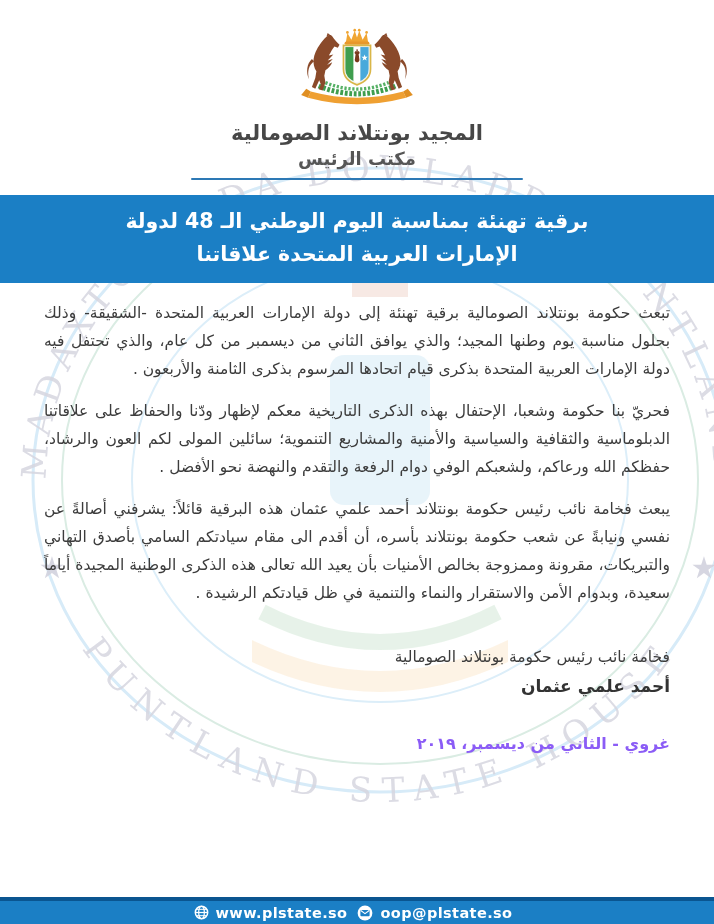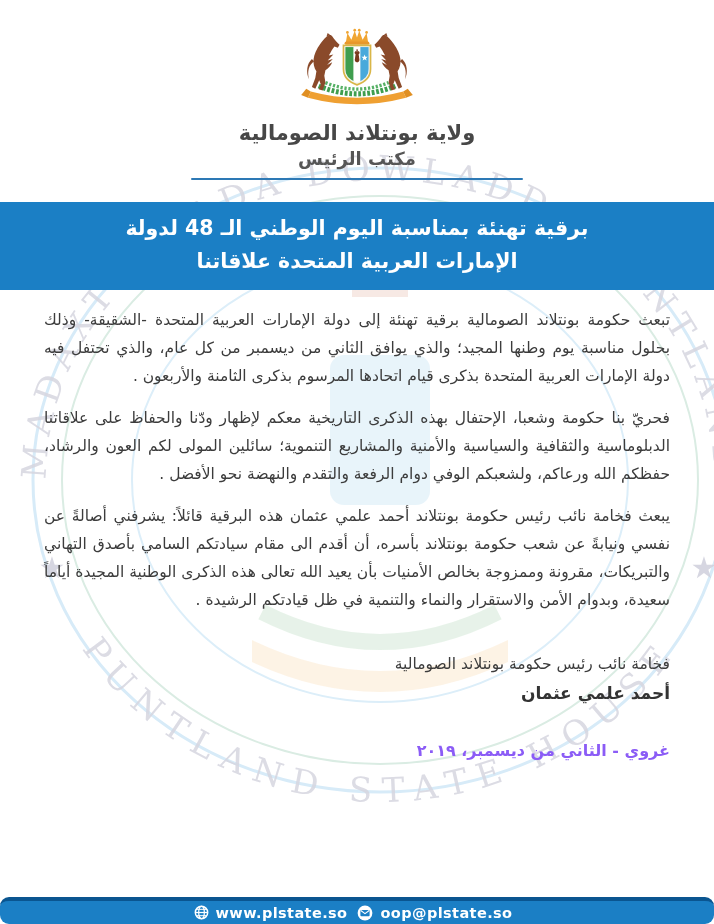--- a/index.html
+++ b/index.html
@@ -33,21 +33,21 @@
     font-size:18px;font-weight:bold;color:#565656;
     direction:rtl;
   }
   .head-rule{
     width:332px;height:2px;background:#2d79b5;
     margin:9px auto 0;border-radius:1px;
   }
   
   .banner{
     position:relative;z-index:1;
-    margin-top:22px;
+    margin-top:15px;
     background:#1b7fc5;
     color:#ffffff;
     text-align:center;
     direction:rtl;
     padding:10px 10px 12px;
   }
   .banner .line{
     font-size:20.5px;font-weight:bold;line-height:1.6;
   }
   
@@ -78,21 +78,20 @@
   }
   
   .footer-bar{
     position:relative;z-index:1;
     margin-top:auto;
     height:23px;
     background:#1b7fc5;
     border-top:4px solid #0a5590;
     display:flex;align-items:center;justify-content:center;
     gap:10px;
-    border-radius:9px;
   }
   .footer-item{
     display:flex;align-items:center;gap:7px;
     color:#ffffff;font-size:14.5px;font-weight:bold;
     letter-spacing:.4px;
     text-decoration:none;
     cursor:pointer;
   }
   .footer-item + .footer-item{margin-right:8px;}
   .ic{display:block;}
@@ -158,21 +157,21 @@
         <polygon transform="translate(123.5,56)" fill="#ffffff" points="0,-6 1.47,-2.02 5.71,-1.85 2.38,0.77 3.53,4.85 0,2.5 -3.53,4.85 -2.38,0.77 -5.71,-1.85 -1.47,-2.02"></polygon>
       </g>
 
       <g id="horseL" fill="#8a4a2a">
         <path d="M60,16 C55,18 50,24 45,31 C38,41 34,50 33,58 C32,66 34,74 38,80 L36,92 L30,108 L36,111 L43,96 L46,104 L42,112 L49,114 L54,100 L52,88 L54,78 C60,74 64,70 66,64 L57,69 L67,58 L58,61 L68,50 L60,52 C64,46 66,40 70,36 L76,38 L79,33 C75,29 70,24 66,18 C64,15 62,15 60,16 Z"></path>
         <path d="M58,12 L63,16 L56,18 Z"></path>
         <path d="M34,62 C25,68 21,80 25,94 C19,82 21,66 30,58 Z"></path>
       </g>
       <use href="#horseL" transform="matrix(-1,0,0,1,220,0)"></use>
     </svg>
-    <div class="org-name">ولاية بونتلاند الصومالية</div>
+    <div class="org-name">المجيد بونتلاند الصومالية</div>
     <div class="office-name">مكتب الرئيس</div>
     <div class="head-rule"></div>
   </header>
 
   <div class="banner">
     <div class="line">برقية تهنئة بمناسبة اليوم الوطني الـ 48 لدولة</div>
     <div class="line">الإمارات العربية المتحدة علاقاتنا</div>
   </div>
 
   <main class="letter-body">

